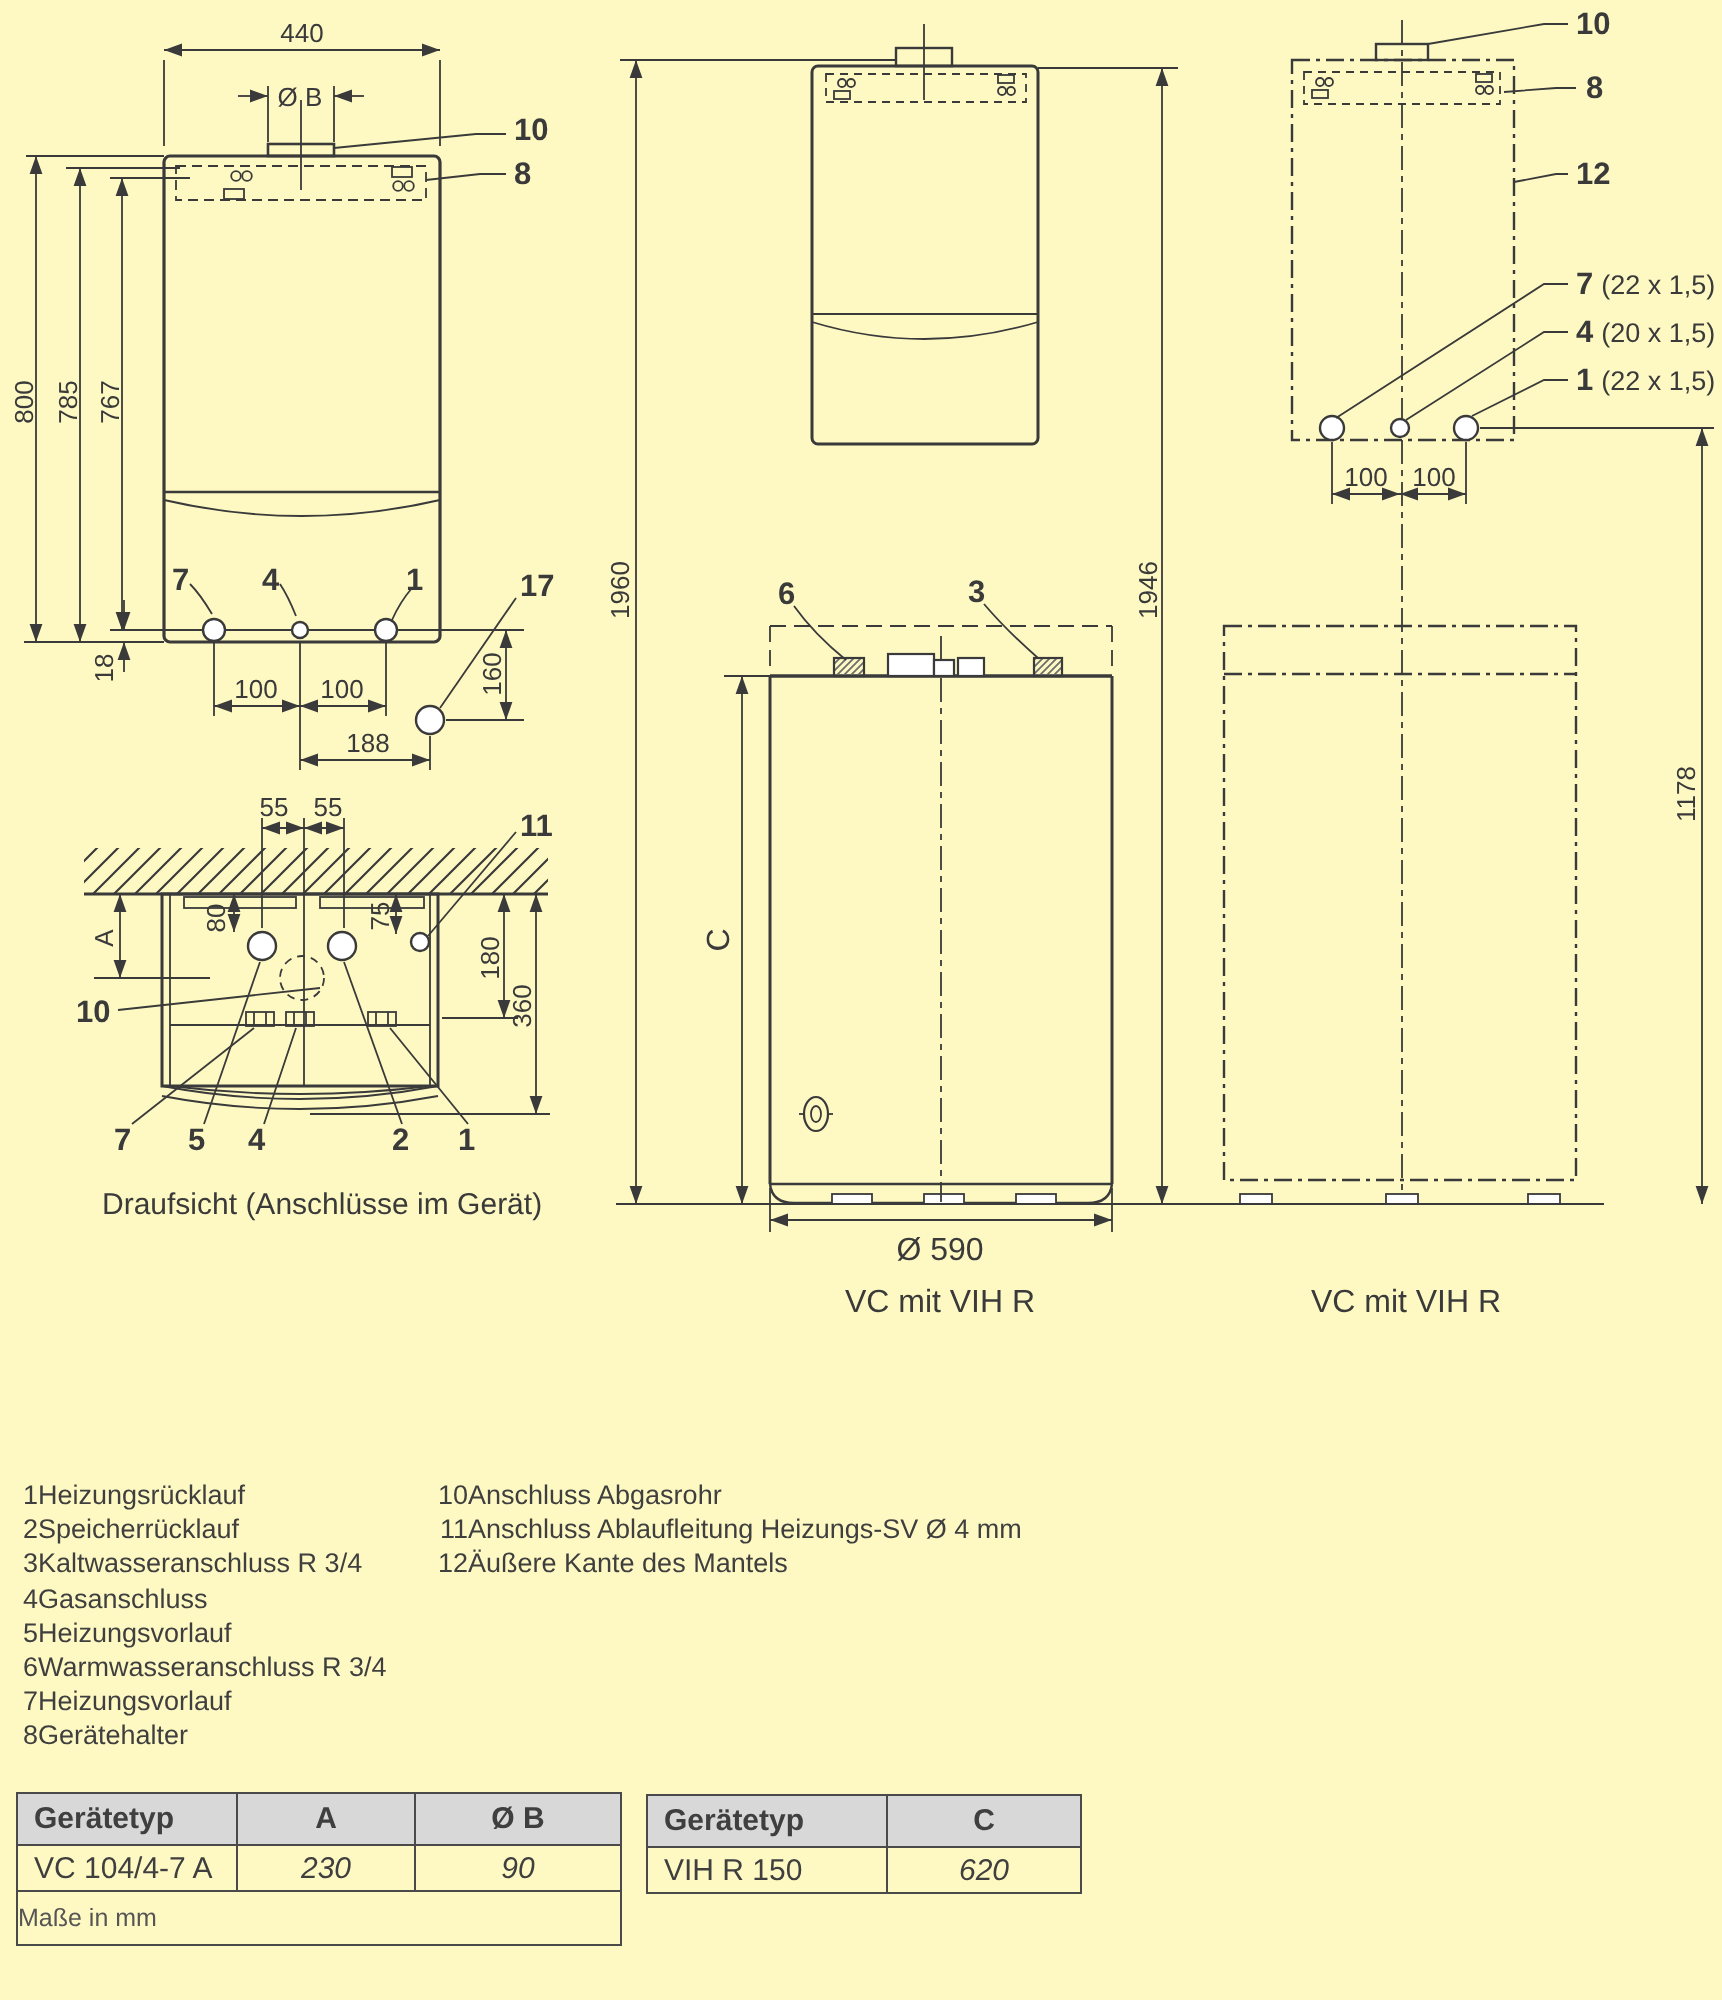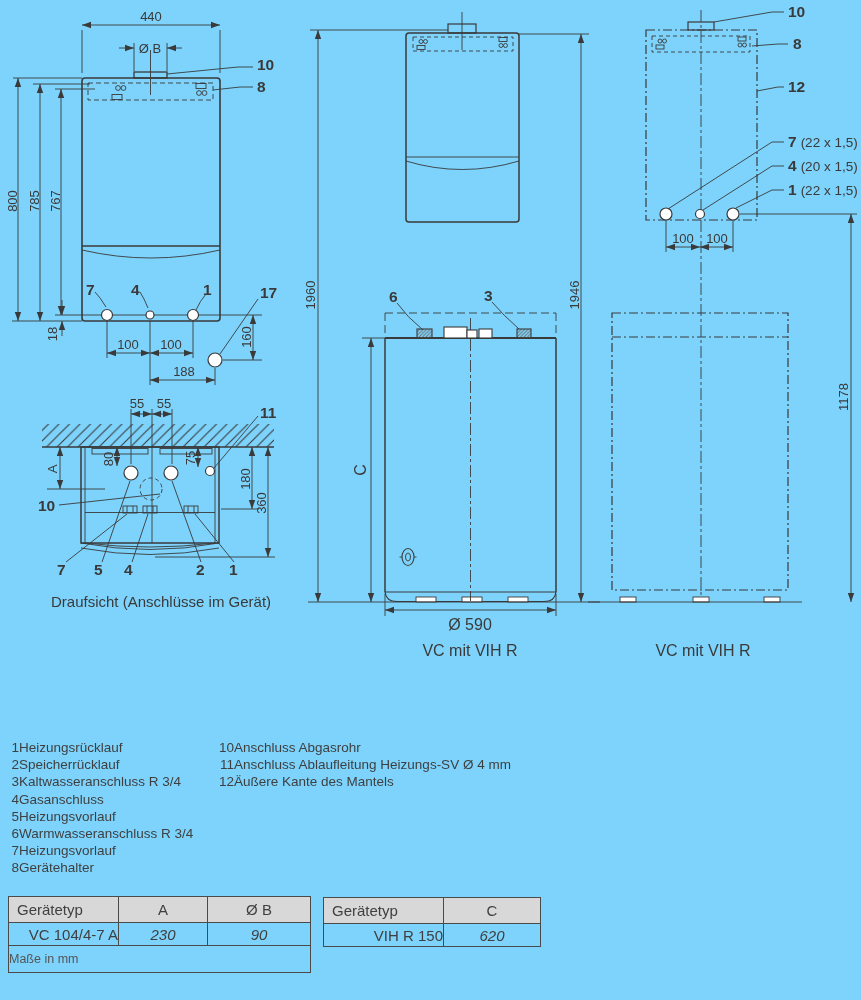--- a/index.html
+++ b/index.html
@@ -1,16 +1,16 @@
 <!DOCTYPE html>
 <html><head>
 <meta charset="utf-8">
 <style>
   html,body{margin:0;padding:0;background:#ffffff;}
-  #page{position:relative;width:861px;height:1000px;background:#7dd3fc;
+  #page{position:relative;width:861px;height:1000px;background:#fef9c3;
         font-family:"Liberation Sans",sans-serif;color:#3a3a3a;overflow:hidden;}
   svg{position:absolute;left:0;top:0;}
   svg text{font-family:"Liberation Sans",sans-serif;fill:#3a3a3a;}
   .dimtxt{font-size:13px;}
   .lbltxt{font-size:15.5px;font-weight:bold;}
   .captxt{font-size:15px;}
   .capbig{font-size:16px;}
   .sizetxt{font-size:13.5px;}
 
   
@@ -18,24 +18,24 @@
   #legend-col1{left:10px;}
   #legend-col2{left:218px;}
   .legend-item{display:flex;line-height:17.2px;font-size:13.5px;color:#3f3f3f;white-space:nowrap;}
   #legend-col1 .legend-num{width:9px;text-align:right;flex:0 0 auto;}
   #legend-col2 .legend-num{width:16px;text-align:right;flex:0 0 auto;}
   .legend-label{margin-left:0;}
 
   
   .spec-table{position:absolute;border-collapse:collapse;font-size:15px;color:#3f3f3f;table-layout:fixed;}
   .spec-table td,.spec-table th{border:1.6px solid #4a4a4a;padding:0;}
-  .spec-table th{background:#d8d8d8;font-weight:normal;text-align:left;height:25px;padding-left:8px;}
+  .spec-table th{background:#d8d8d8;font-weight:bold;text-align:left;height:25px;padding-left:8px;}
   .spec-table th.ctr{text-align:center;padding-left:0;}
   .spec-table td{height:22px;}
-  .spec-table td.name{padding-left:8px;text-align:right;}
+  .spec-table td.name{padding-left:8px;}
   .spec-table td.val{text-align:center;font-style:italic;}
   #table-device{left:8px;top:896px;width:302px;}
   #table-cylinder{left:323px;top:897px;width:217px;}
   #table-device td.foot{height:26px;text-align:left;padding-right:7px;font-size:12.5px;color:#555;}
 </style>
 </head>
 <body>
 
 <div id="page">
 

